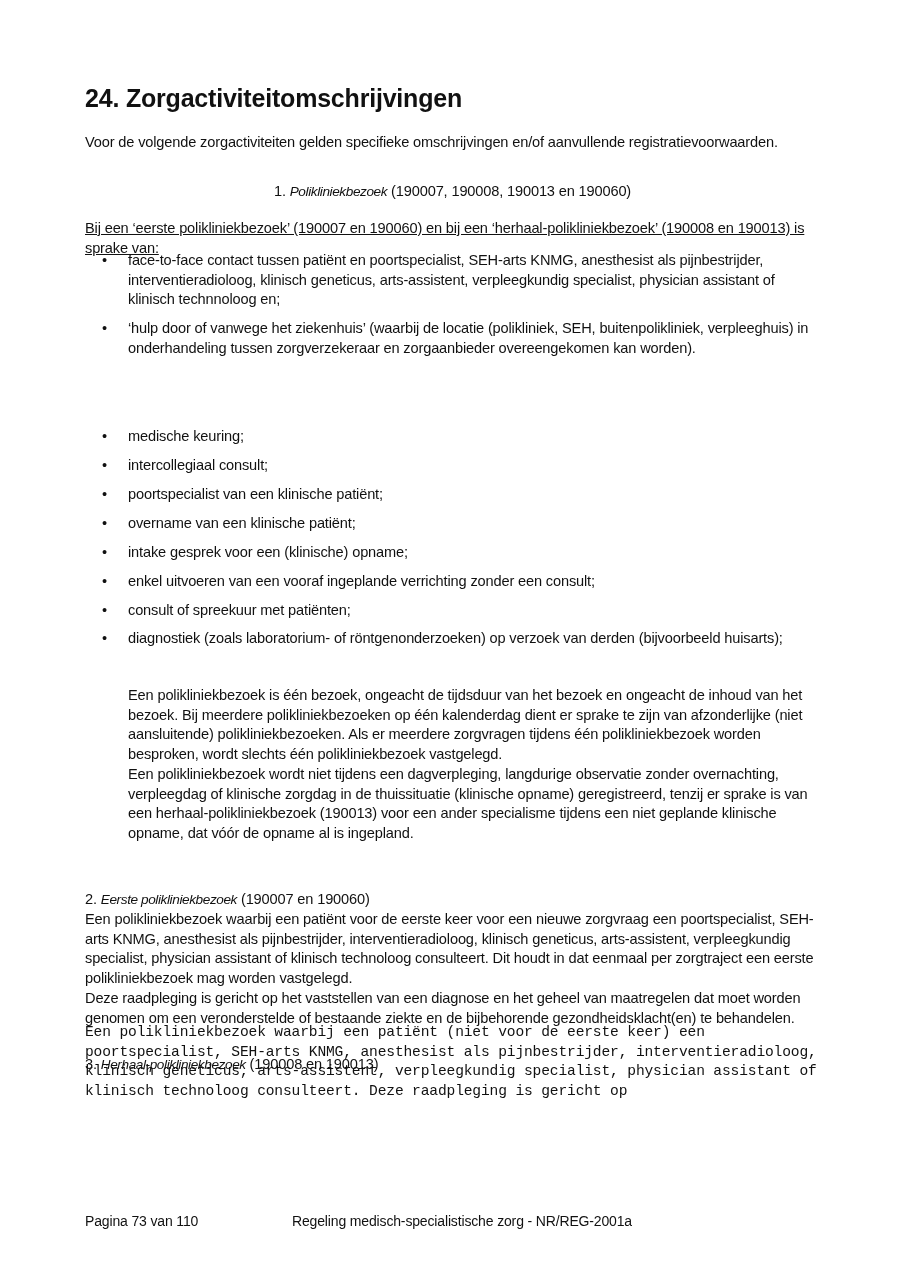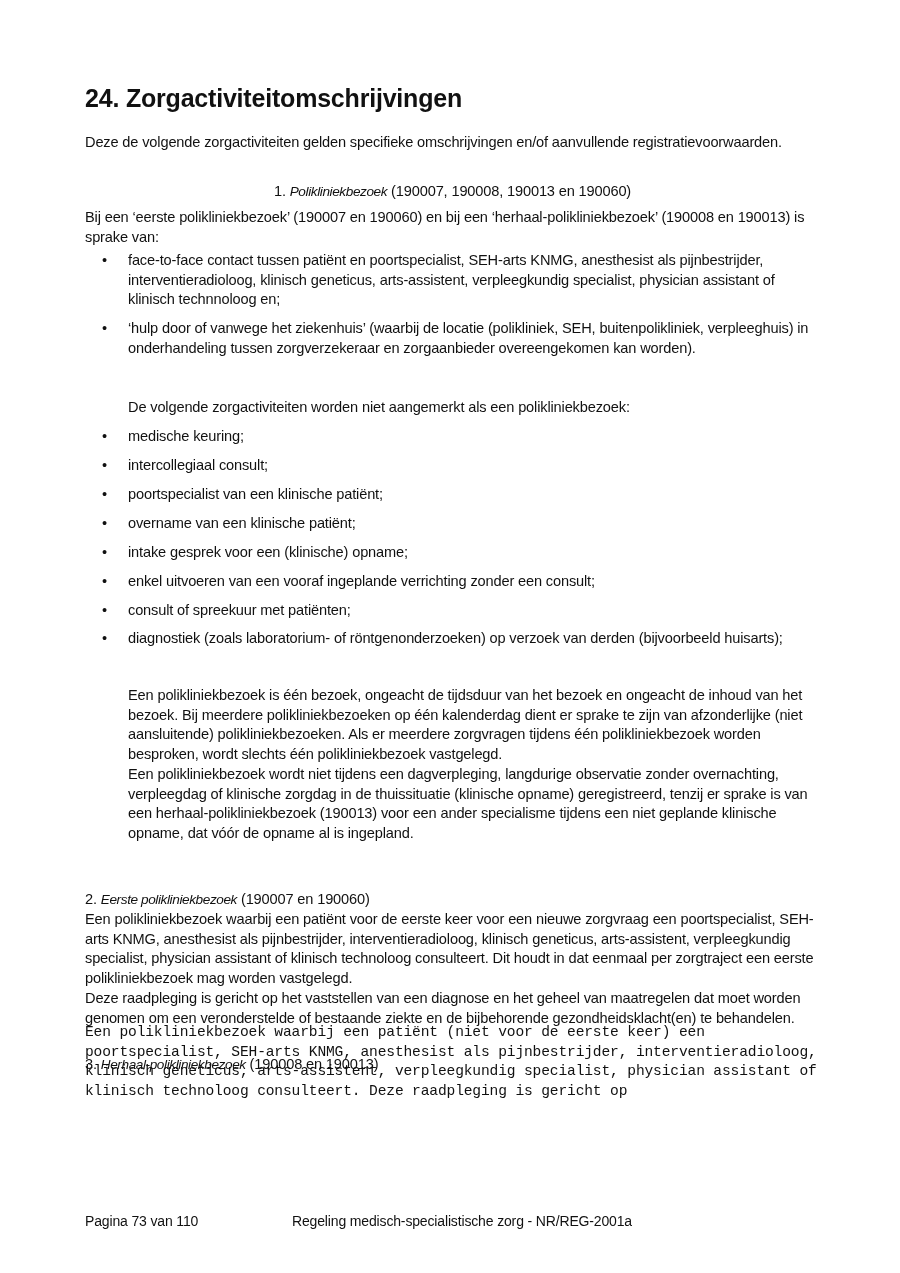--- a/index.html
+++ b/index.html
@@ -16,35 +16,34 @@
     .it { font-style: italic; font-size: 13.6px; letter-spacing: -0.4px; }
     .footer { position: absolute; top: 1213px; font-size: 14px; letter-spacing: -0.15px; }
   </style>
 </head>
 <body>
 
 <div class="page">
 
   <h1 class="title">24. Zorgactiviteitomschrijvingen</h1>
 
-  <p class="para" style="top:133px;">Deze de volgende zorgactiviteiten gelden specifieke omschrijvingen en/of aanvullende registratievoorwaarden.</p>
+  <p class="para" style="top:133px;">Voor de volgende zorgactiviteiten gelden specifieke omschrijvingen en/of aanvullende registratievoorwaarden.</p>
 
   <p class="para" style="top:182px;text-align:center;"><span>1. </span><span class="it">Polikliniekbezoek</span><span> (190007, 190008, 190013 en 190060)</span></p>
-  <p class="para" style="top:208px;">Bij een ‘eerste polikliniekbezoek’ (190007 en 190060) en bij een ‘herhaal-polikliniekbezoek’ (190008 en 190013) is sprake van:</p>
+  <p class="para" style="top:219px;text-decoration:underline;">Bij een ‘eerste polikliniekbezoek’ (190007 en 190060) en bij een ‘herhaal-polikliniekbezoek’ (190008 en 190013) is sprake van:</p>
 
   <div class="bul" style="top:251px;">
     <span class="dot">•</span>
     <span class="txt">face-to-face contact tussen patiënt en poortspecialist, SEH-arts KNMG, anesthesist als pijnbestrijder, interventieradioloog, klinisch geneticus, arts-assistent, verpleegkundig specialist, physician assistant of klinisch technnoloog en;</span>
   </div>
   <div class="bul" style="top:319px;">
     <span class="dot">•</span>
     <span class="txt">‘hulp door of vanwege het ziekenhuis’ (waarbij de locatie (polikliniek, SEH, buitenpolikliniek, verpleeghuis) in onderhandeling tussen zorgverzekeraar en zorgaanbieder overeengekomen kan worden).</span>
   </div>
 
-  <p class="para indent" style="top:398px;">De volgende zorgactiviteiten worden niet aangemerkt als een polikliniekbezoek:</p>
 
   <div class="bul" style="top:427px;">
     <span class="dot">•</span>
     <span class="txt">medische keuring;</span>
   </div>
   <div class="bul" style="top:456px;">
     <span class="dot">•</span>
     <span class="txt">intercollegiaal consult;</span>
   </div>
   <div class="bul" style="top:485px;">

